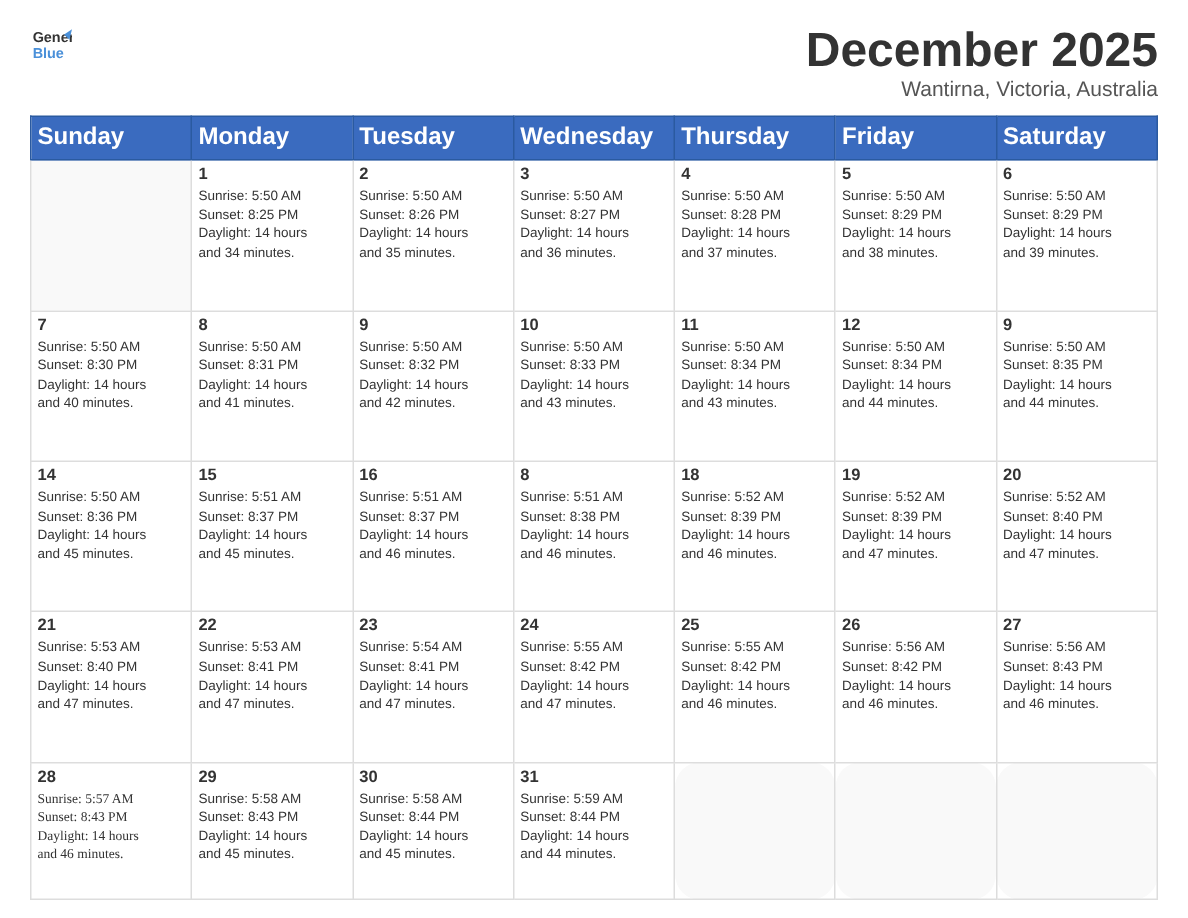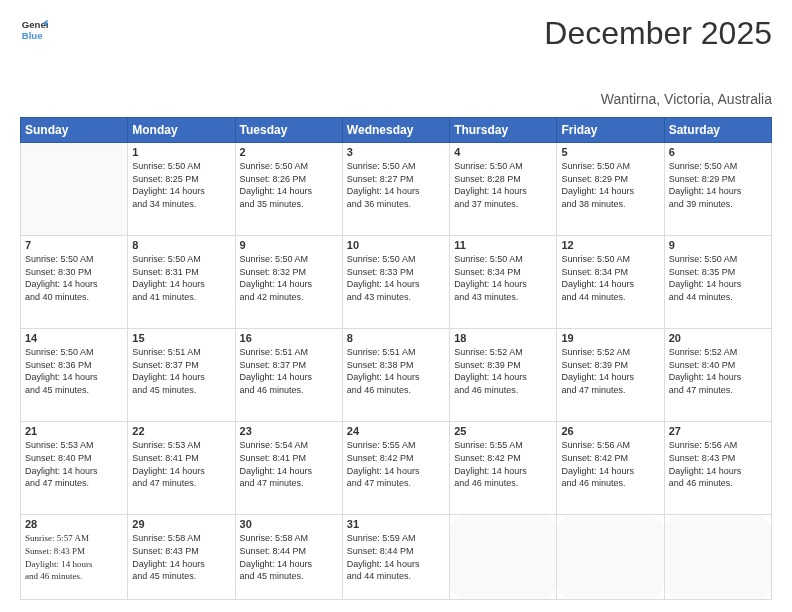--- a/index.html
+++ b/index.html
@@ -30,40 +30,39 @@
     }
     .logo-icon {
       width: 28px;
       height: 28px;
     }
     .title-block {
       text-align: right;
     }
     .month-title {
       font-size: 32px;
-      font-weight: normal;
+      font-weight: bold;
       color: #333;
       line-height: 1.1;
     }
     .location-title {
       font-size: 14px;
       color: #555;
-      margin-top: 40px;
     }
     .calendar {
       border: 1px solid #ccc;
       border-collapse: collapse;
       width: 100%;
       flex: 1;
       table-layout: fixed;
     }
     .calendar th {
       background: #3a6bbf;
       color: #fff;
-      font-size: 12px;
+      font-size: 16px;
       font-weight: bold;
       padding: 5px 4px;
       text-align: left;
       border: 1px solid #2a5aa0;
     }
     .calendar td {
       border: 1px solid #ddd;
       vertical-align: top;
       padding: 3px 4px;
       font-size: 9.5px;

